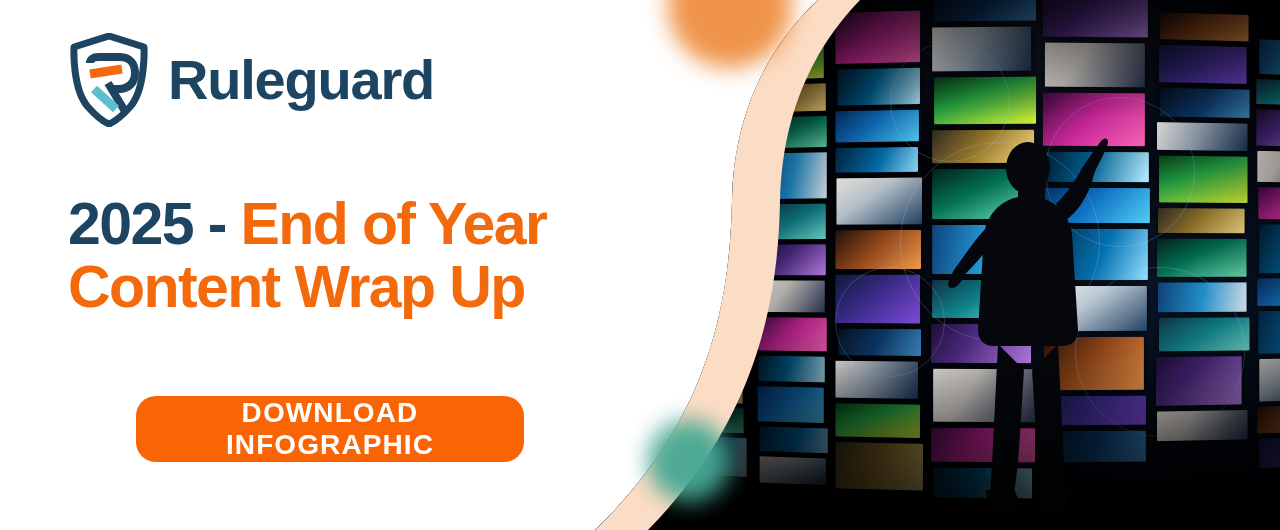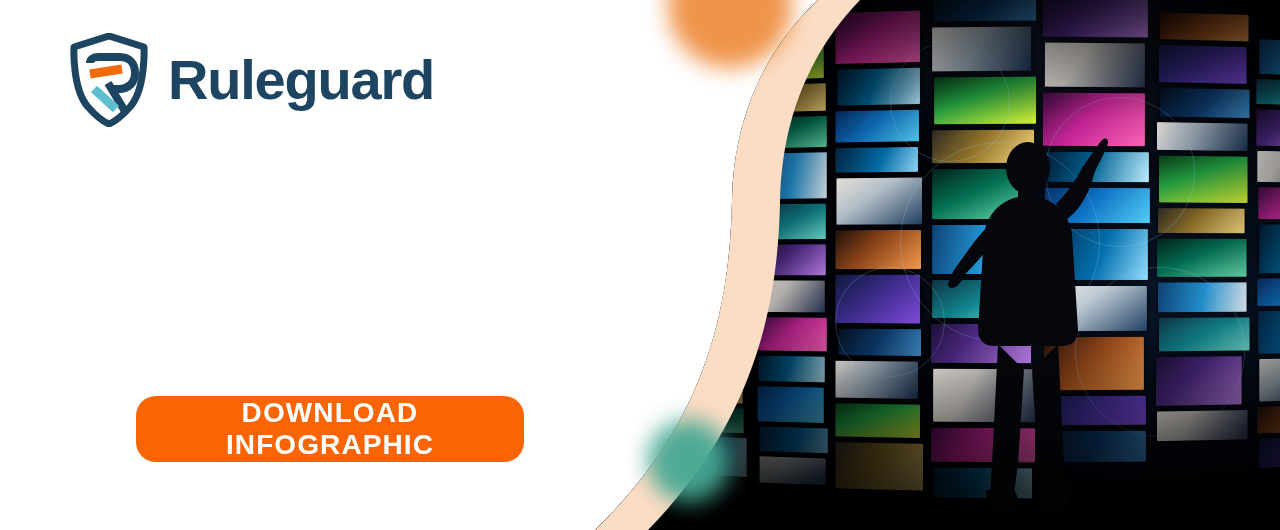--- a/index.html
+++ b/index.html
@@ -348,16 +348,20 @@
           <path d="M40 50 L58 80" fill="none" stroke="#1d4461" stroke-width="8"></path>
 
           <path d="M22 41 L54 36" fill="none" stroke="#f26a0c" stroke-width="9"></path>
 
           <path d="M26 56 L48 76" fill="none" stroke="#5fbecd" stroke-width="9"></path>
         </svg>
       </span>
       <span class="logo-word">Ruleguard</span>
     </div>
 
+    <h1 class="headline">
+      <span class="hl-navy">2025 - </span><span class="hl-orange">End of Year</span><br>
+      <span class="hl-orange">Content Wrap Up</span>
+    </h1>
 
     <button class="cta">DOWNLOAD INFOGRAPHIC</button>
   </div>
 </div>
 
 </body></html>

